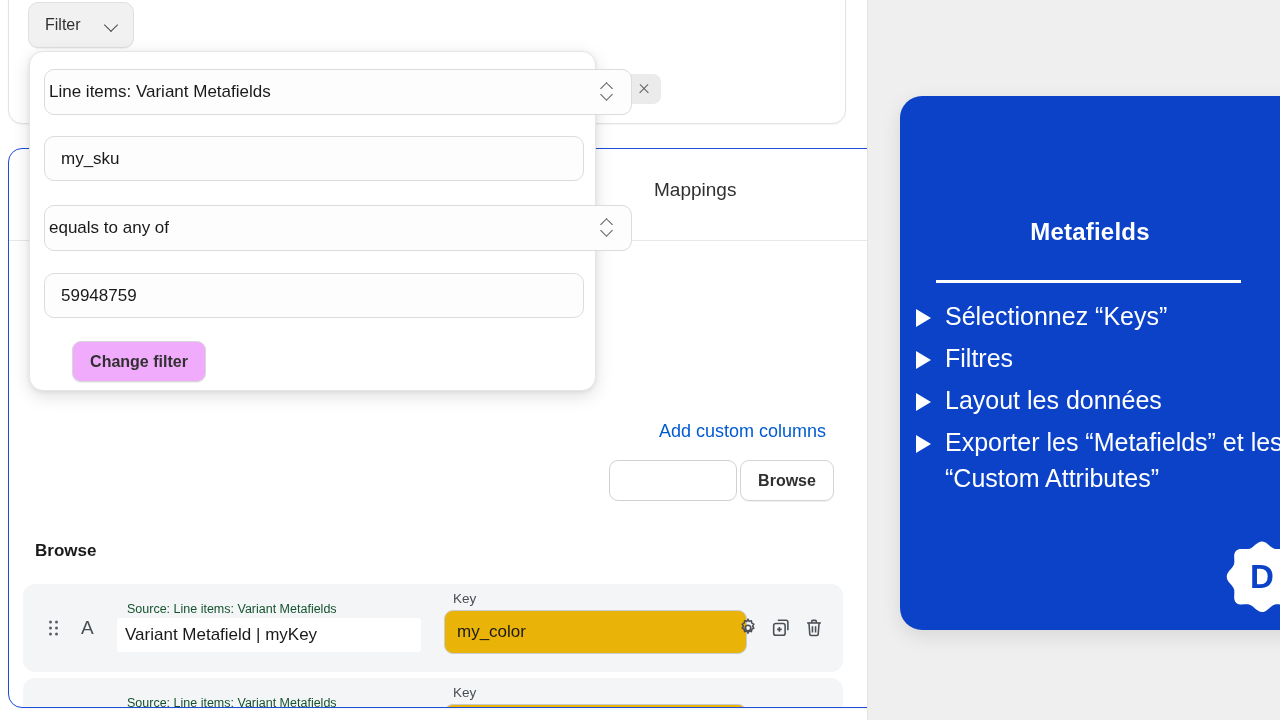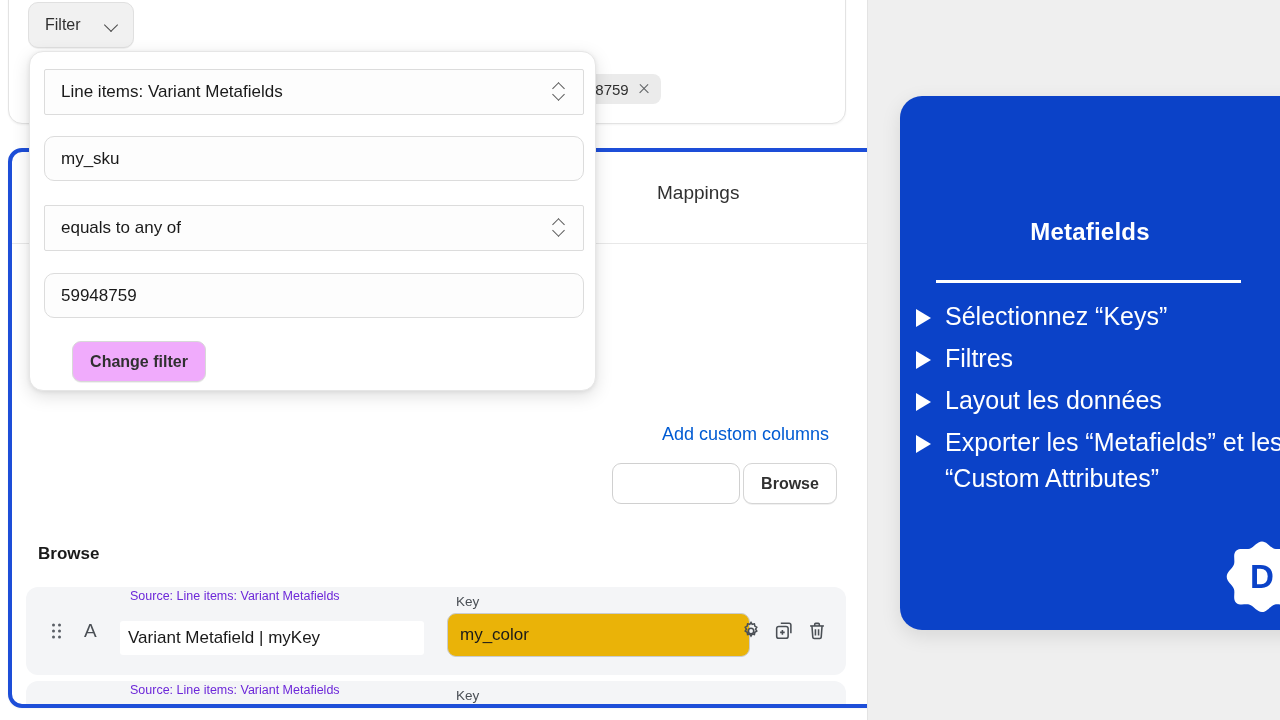--- a/index.html
+++ b/index.html
@@ -108,21 +108,21 @@
   }
   .chip-x::before { transform: rotate(45deg); }
   .chip-x::after  { transform: rotate(-45deg); }
 
   
   .card-main {
     position: absolute;
     left: 8px; top: 148px;
     width: 888px; height: 560px;
     background: #fff;
-    border: 4px solid #1d4ed8;
+    border: 1px solid #1d4ed8;
     border-radius: 14px;
     box-shadow: 0 1px 2px rgba(0,0,0,.05);
     overflow: hidden;
   }
   .tabbar {
     position: absolute;
     left: 0; top: 0;
     width: 100%; height: 92px;
     border-bottom: 1px solid #e8e8e8;
   }
@@ -198,23 +198,23 @@
   }
   .row-letter {
     position: absolute;
     left: 58px; top: 50%;
     transform: translateY(-50%);
     font-size: 19px;
     color: #4a4f55;
   }
   .source-label {
     position: absolute;
-    left: 104px; top: 2px;
+    left: 104px; top: 18px;
     font-size: 12.5px;
-    color: #6d28d9;
+    color: #14532d;
   }
   .source-input {
     position: absolute;
     left: 94px; top: 34px;
     width: 304px; height: 34px;
     background: #fff;
     border: none;
     border-radius: 3px;
     display: flex; align-items: center;
     padding: 0 8px;
@@ -258,26 +258,26 @@
     width: 567px; height: 340px;
     background: #fff;
     border: 1px solid #e6e6e6;
     border-radius: 14px;
     box-shadow: 0 5px 18px rgba(0,0,0,.13), 0 1px 4px rgba(0,0,0,.07);
     z-index: 40;
   }
   .pop-select {
     position: absolute;
     left: 14px;
-    width: 540px; height: 46px;
+    width: 588px; height: 46px;
     background: #fdfdfd;
     border: 1px solid #dcdcdc;
-    border-radius: 2px;
+    border-radius: 10px;
     display: flex; align-items: center;
-    padding: 0 16px;
+    padding: 0 4px;
     font-size: 17px;
     color: #1a1a1a;
   }
   .pop-input {
     position: absolute;
     left: 14px;
     width: 540px; height: 45px;
     background: #fdfdfd;
     border: 1px solid #dcdcdc;
     border-radius: 10px;

